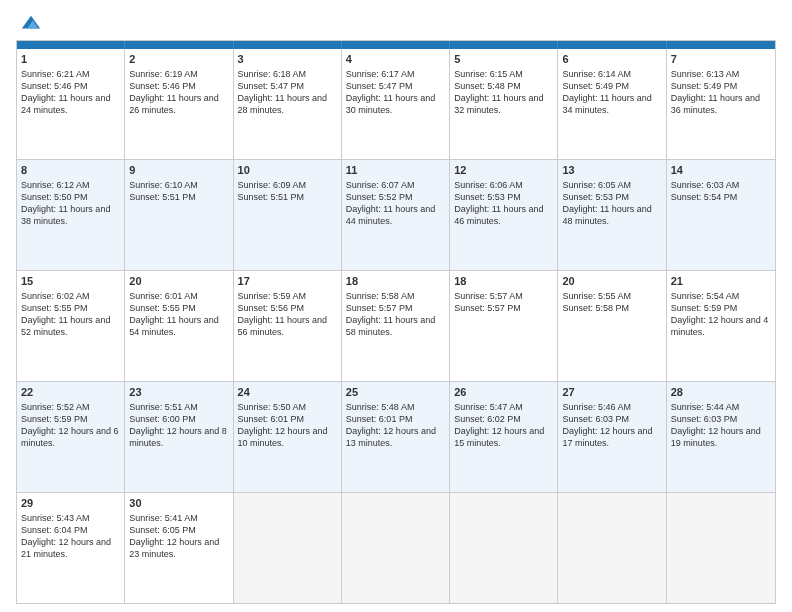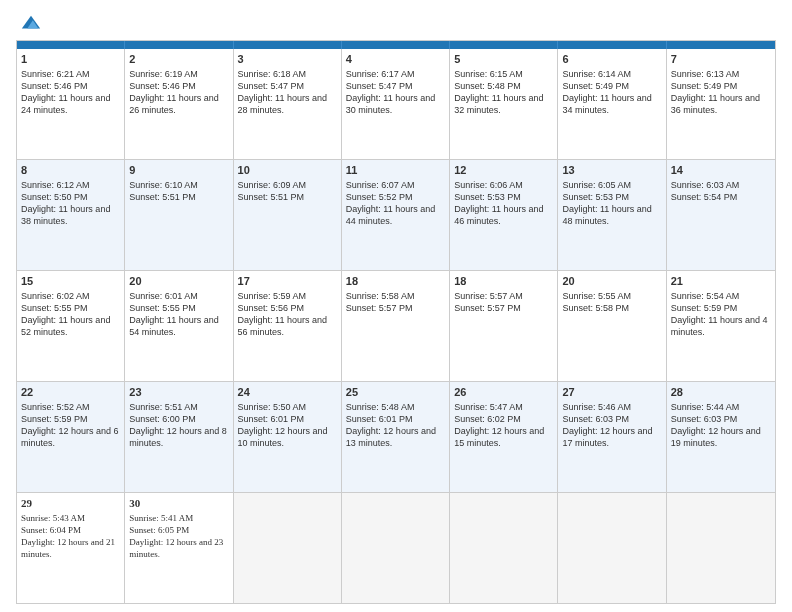--- a/index.html
+++ b/index.html
@@ -85,21 +85,21 @@
       display: flex;
       flex-direction: column;
       flex: 1;
     }
     .cal-row {
       display: grid;
       grid-template-columns: repeat(7, 1fr);
       flex: 1;
       border-bottom: 1px solid #ccc;
     }
-    .cal-row:last-child { border-bottom: none; font-family: Liberation Serif, serif; }
+    .cal-row:last-child { border-bottom: none; }
     .cal-cell {
       border-right: 1px solid #ccc;
       padding: 3px 4px;
       font-size: 9px;
       color: #333;
       line-height: 1.35;
       vertical-align: top;
     }
     .cal-cell:last-child { border-right: none; }
     .cal-cell.empty { background: #f5f5f5; }
@@ -245,36 +245,37 @@
           <div class="cal-cell">
         <span class="day-num">17</span>
         <span>Sunrise: 5:59 AM</span><br>
         <span>Sunset: 5:56 PM</span><br>
         <span>Daylight: 11 hours and 56 minutes.</span>
       </div>
           <div class="cal-cell">
         <span class="day-num">18</span>
         <span>Sunrise: 5:58 AM</span><br>
         <span>Sunset: 5:57 PM</span><br>
+        <span>Daylight: 11 hours and 58 minutes.</span>
       </div>
           <div class="cal-cell">
         <span class="day-num">18</span>
         <span>Sunrise: 5:57 AM</span><br>
         <span>Sunset: 5:57 PM</span><br>
       </div>
           <div class="cal-cell">
         <span class="day-num">20</span>
         <span>Sunrise: 5:55 AM</span><br>
         <span>Sunset: 5:58 PM</span><br>
       </div>
           <div class="cal-cell">
         <span class="day-num">21</span>
         <span>Sunrise: 5:54 AM</span><br>
         <span>Sunset: 5:59 PM</span><br>
-        <span>Daylight: 11 hours and 4 minutes.</span>
+        <span>Daylight: 12 hours and 4 minutes.</span>
       </div>
         </div>
         <div class="cal-row">
           <div class="cal-cell">
         <span class="day-num">22</span>
         <span>Sunrise: 5:52 AM</span><br>
         <span>Sunset: 5:59 PM</span><br>
         <span>Daylight: 12 hours and 6 minutes.</span>
       </div>
           <div class="cal-cell">

